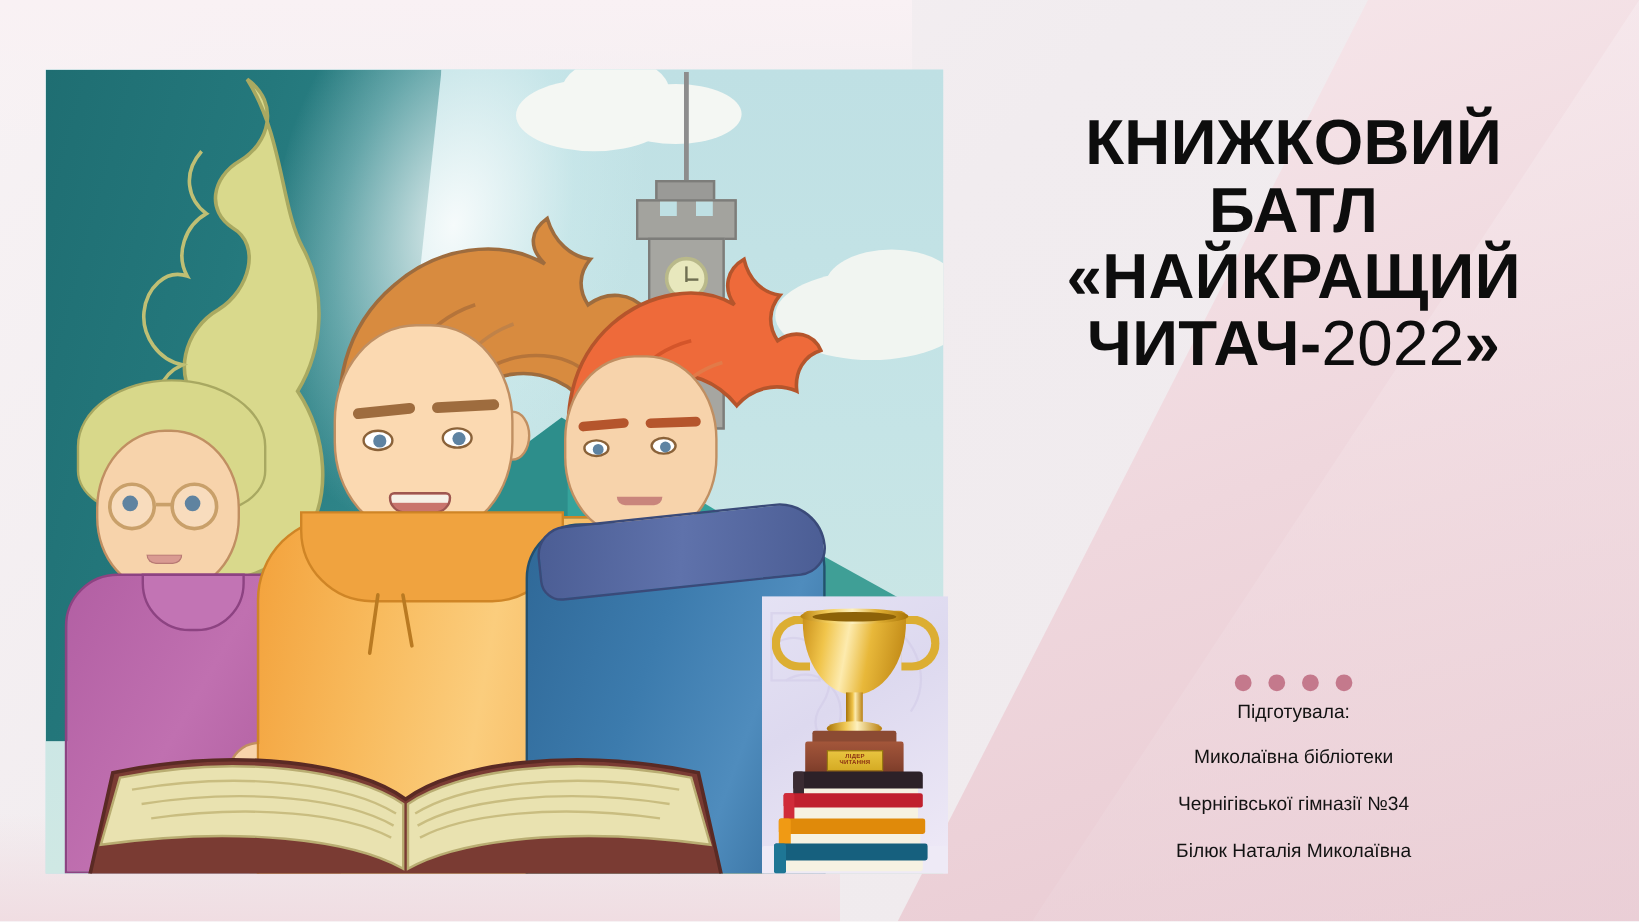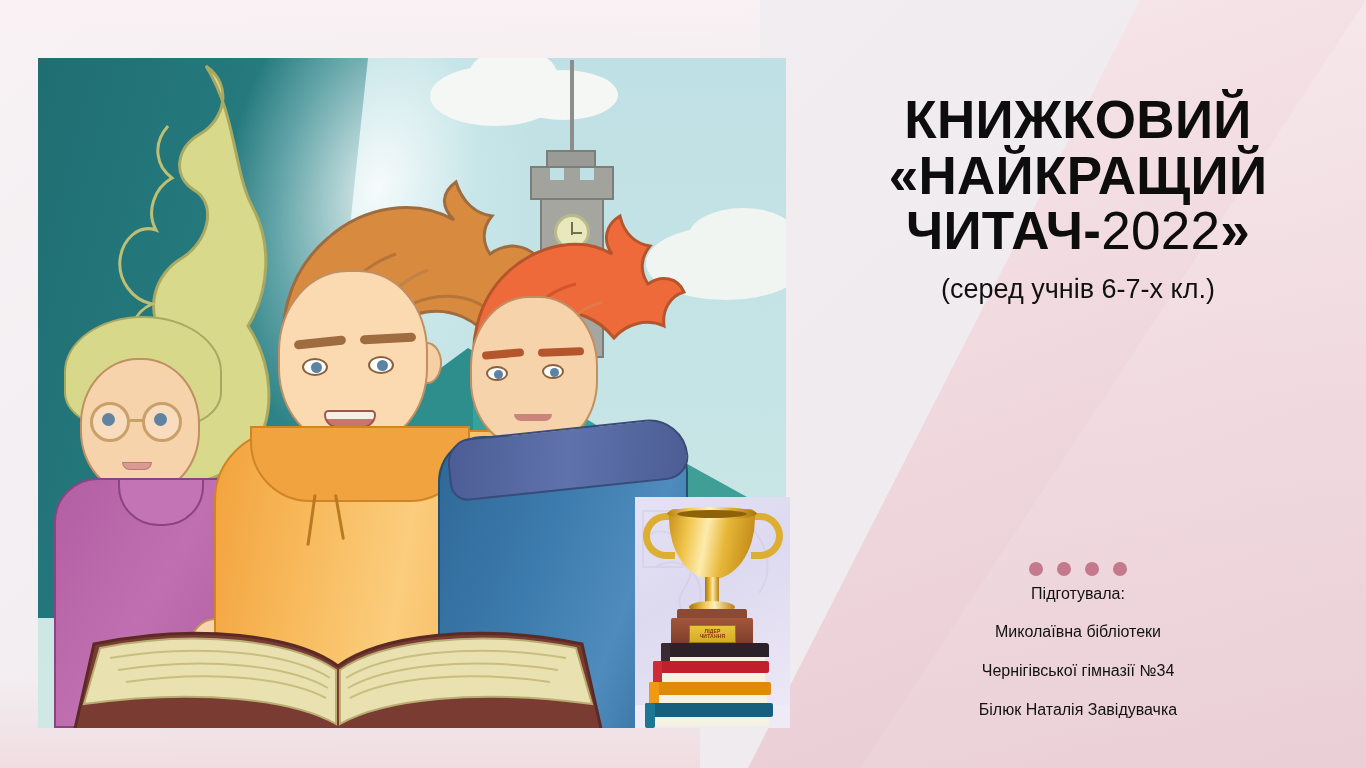--- a/index.html
+++ b/index.html
@@ -709,32 +709,32 @@
     <div class="bk bk-org-p"></div>
     <div class="bk bk-org"></div>
     <div class="bk bk-org-s"></div>
     <div class="bk bk-blu-p"></div>
     <div class="bk bk-blu"></div>
     <div class="bk bk-blu-s"></div>
   </div>
 
   <div class="title-block">
     <div class="title-line l1">КНИЖКОВИЙ</div>
+    <div class="title-line l2">БАТЛ</div>
     <div class="title-line l3">«НАЙКРАЩИЙ</div>
     <div class="title-line l4"><span>ЧИТАЧ-</span><span class="yr">2022</span><span>»</span></div>
-    <div class="subtitle">(серед учнів  6-7-х кл.)</div>
   </div>
 
   <div class="dots">
     <span class="dot"></span>
     <span class="dot"></span>
     <span class="dot"></span>
     <span class="dot"></span>
   </div>
 
   <div class="author-block">
     <div class="author-line first">Підготувала:</div>
     <div class="author-line">Миколаївна бібліотеки</div>
     <div class="author-line">Чернігівської гімназії №34</div>
-    <div class="author-line">Білюк Наталія Завідувачка</div>
+    <div class="author-line">Білюк Наталія Миколаївна</div>
   </div>
 
 </div>
 
 </body></html>

